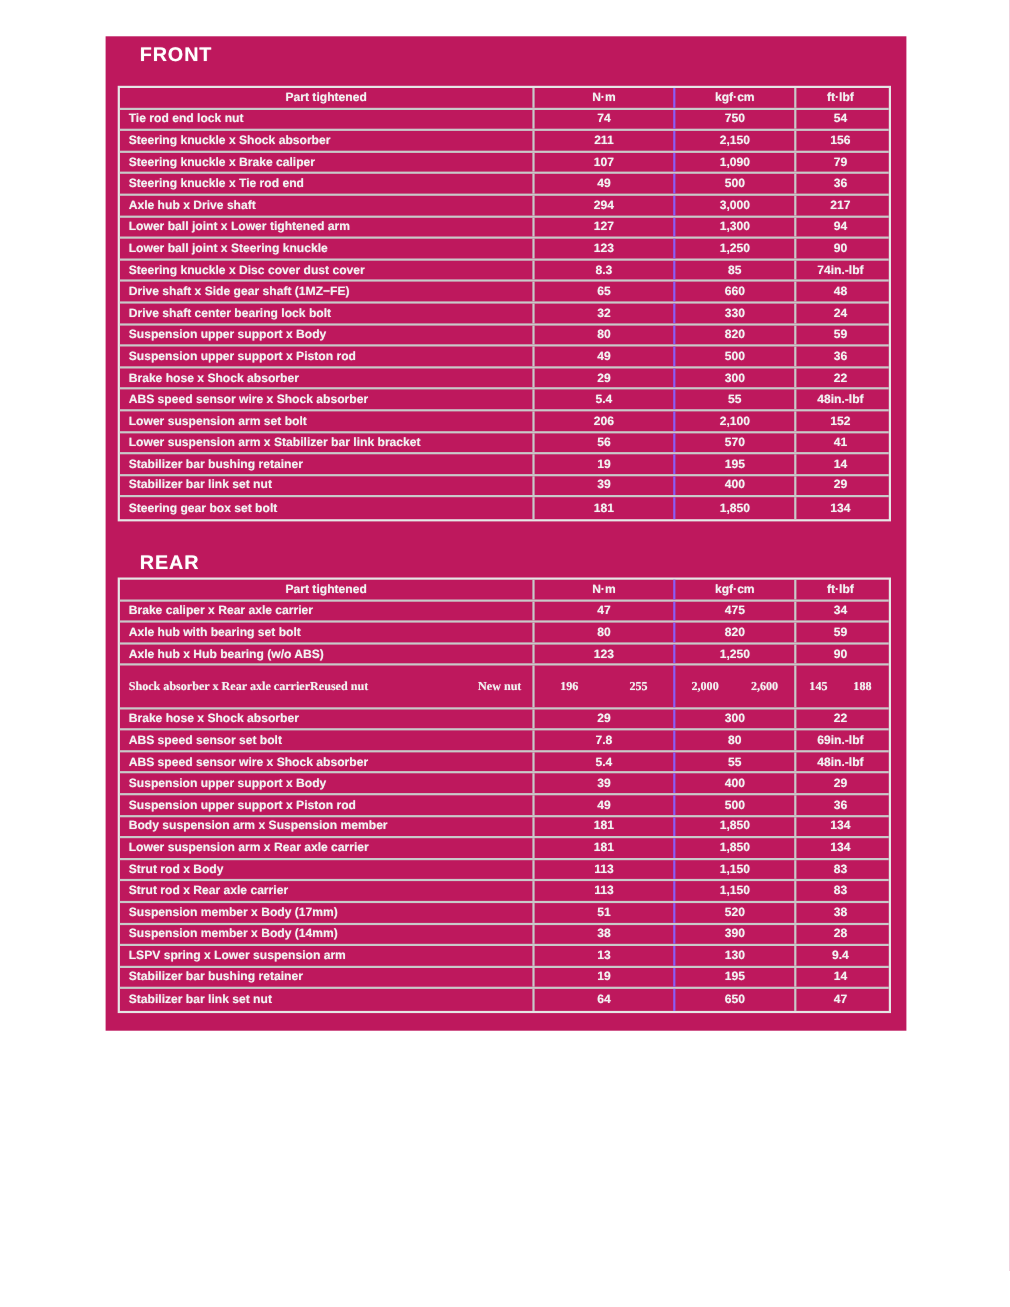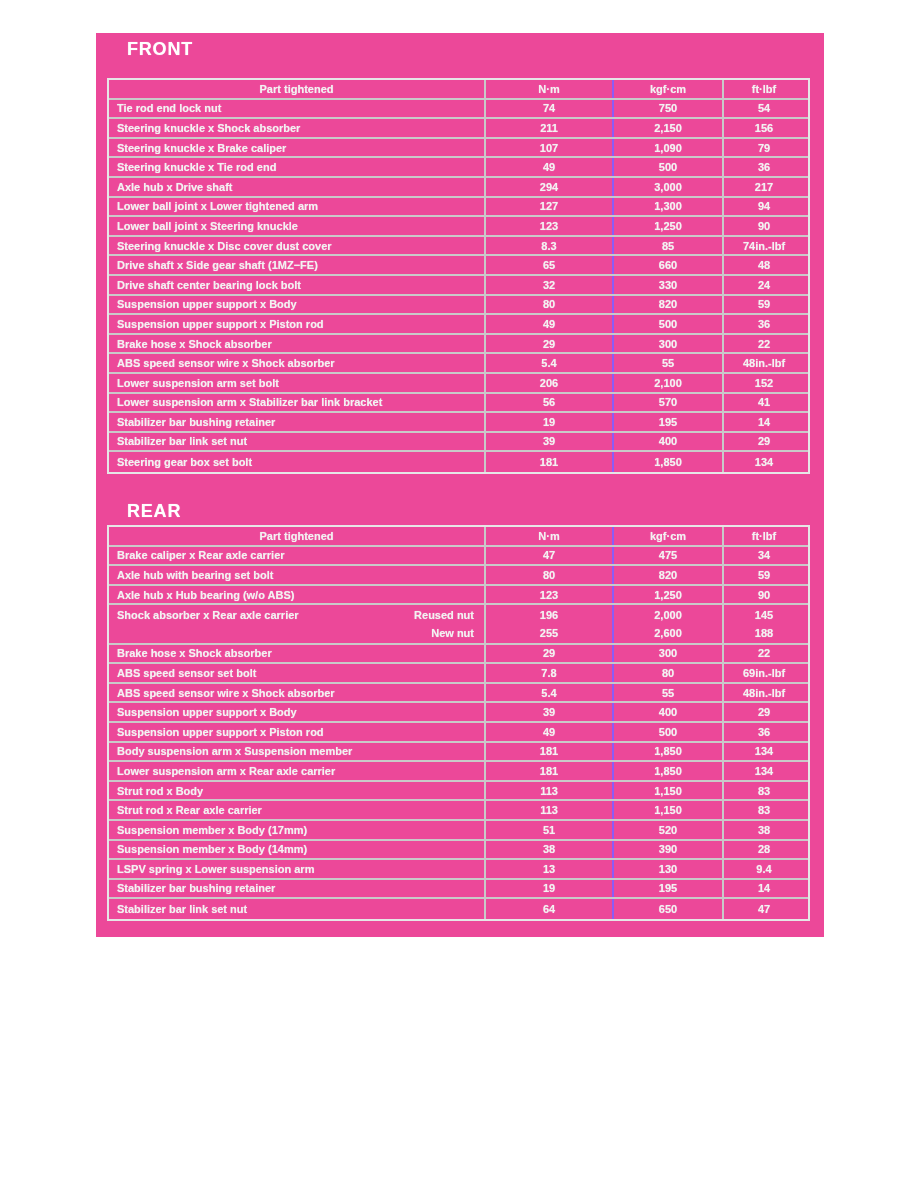--- a/index.html
+++ b/index.html
@@ -6,21 +6,21 @@
   body{
     width:918px;height:1188px;
     background:#ffffff;
     font-family:"Liberation Sans",sans-serif;
     position:relative;
     overflow:hidden;
   }
   .panel{
     position:absolute;left:96px;top:33px;
     width:728px;height:904px;
-    background:#ec4899;
+    background:#be185d;
   }
   .section-title{
     position:absolute;left:31px;
     color:#ffffff;
     font-size:18px;
     font-weight:bold;
     letter-spacing:0.8px;
     text-shadow:0 0 1px rgba(255,255,255,0.6);
   }
   #front-title{top:6px;}
@@ -51,21 +51,21 @@
     text-shadow:0 0 1px rgba(255,255,255,0.55);
     white-space:nowrap;
     overflow:hidden;
   }
   .c.part{width:375px;padding-left:8px;}
   .c.nm{width:128px;justify-content:center;border-left:2px solid #c9c9c9;}
   .c.kgf{width:110px;justify-content:center;border-left:2px solid #8b5cf6;}
   .c.ft{width:82px;justify-content:center;border-left:2px solid #c9c9c9;}
   .thead .c.part{justify-content:center;padding-left:0;}
   
-  .dbl .c{flex-direction:column;align-items:stretch;justify-content:flex-end;}
+  .dbl .c{flex-direction:row;align-items:stretch;justify-content:flex-end;font-family:Liberation Serif, serif;}
   .dbl .c.part{padding-right:10px;}
   .vline{
     flex:1;
     display:flex;
     align-items:center;
     justify-content:space-between;
   }
   .vnum{
     flex:1;
     display:flex;

